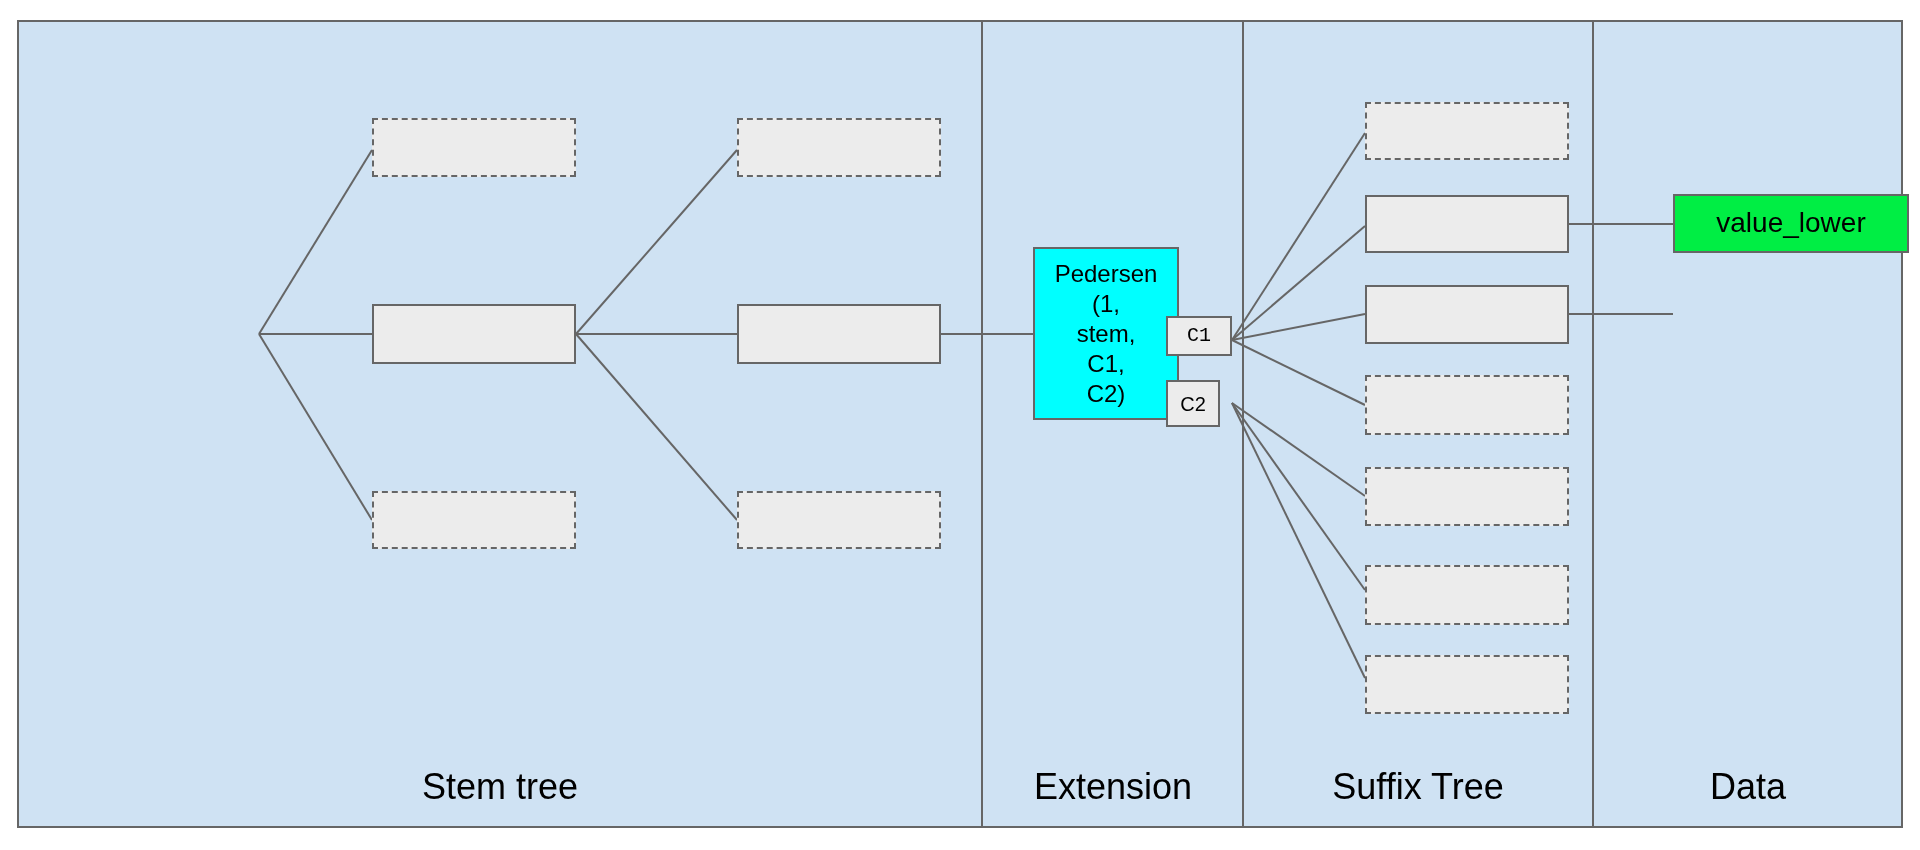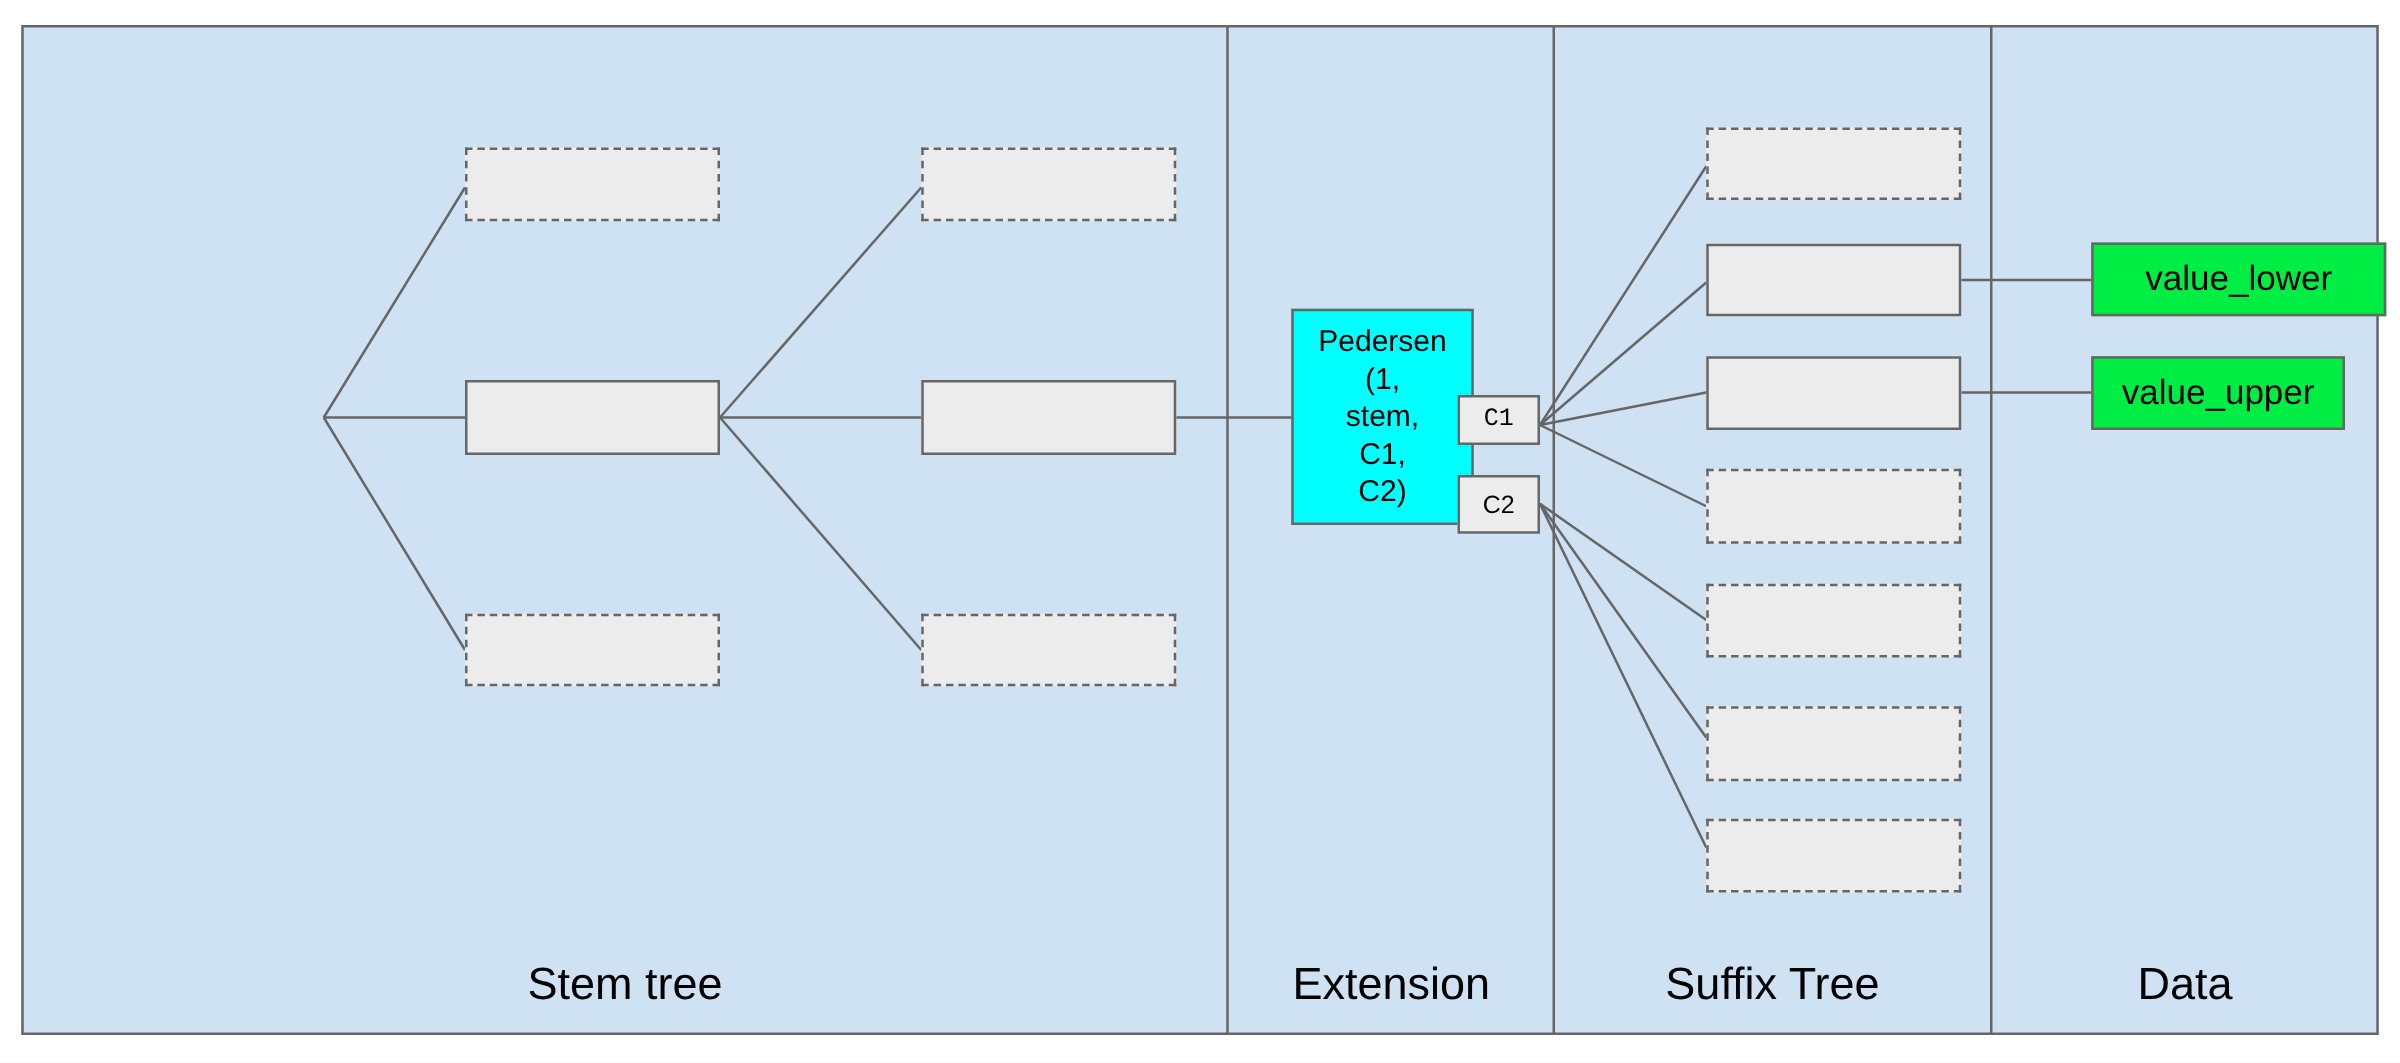--- a/index.html
+++ b/index.html
@@ -112,37 +112,34 @@
     <span class="node-label">Pedersen</span>
     <span class="node-label">(1,</span>
     <span class="node-label">stem,</span>
     <span class="node-label">C1,</span>
     <span class="node-label">C2)</span>
   </div>
 
   <div class="box fs-chip" style="left:1166px; top:316px; width:66px; height:40px;font-family:Liberation Mono, monospace;">
     <span class="node-label">C1</span>
   </div>
-  <div class="box fs-chip" style="left:1166px; top:380px; width:66px; height:47px;">
+  <div class="box fs-chip" style="left:1166px; top:380px; width:54px; height:47px;">
     <span class="node-label">C2</span>
   </div>
 
   <div class="box dashed" style="left:1365px; top:102px; width:204px; height:58px;"></div>
   <div class="box" style="left:1365px; top:195px; width:204px; height:58px;"></div>
   <div class="box" style="left:1365px; top:285px; width:204px; height:59px;"></div>
   <div class="box dashed" style="left:1365px; top:375px; width:204px; height:60px;"></div>
   <div class="box dashed" style="left:1365px; top:467px; width:204px; height:59px;"></div>
   <div class="box dashed" style="left:1365px; top:565px; width:204px; height:60px;"></div>
   <div class="box dashed" style="left:1365px; top:655px; width:204px; height:59px;"></div>
 
   <div class="box green fs-val" style="left:1673px; top:194px; width:236px; height:59px;">
     <span class="node-label">value_lower</span>
   </div>
-  <div class="box green fs-val" style="left:1673px; top:285px; width:203px; height:59px;">
-    <span class="node-label">value_upper</span>
-  </div>
 
   <div class="section-label" style="left:300px; top:765px; width:400px;">Stem tree</div>
   <div class="section-label" style="left:983px; top:765px; width:260px;">Extension</div>
   <div class="section-label" style="left:1598px; top:765px; width:300px;">Data</div>
   <div class="section-label" style="left:1268px; top:765px; width:300px;">Suffix Tree</div>
 
 </div>
 
 </body></html>

